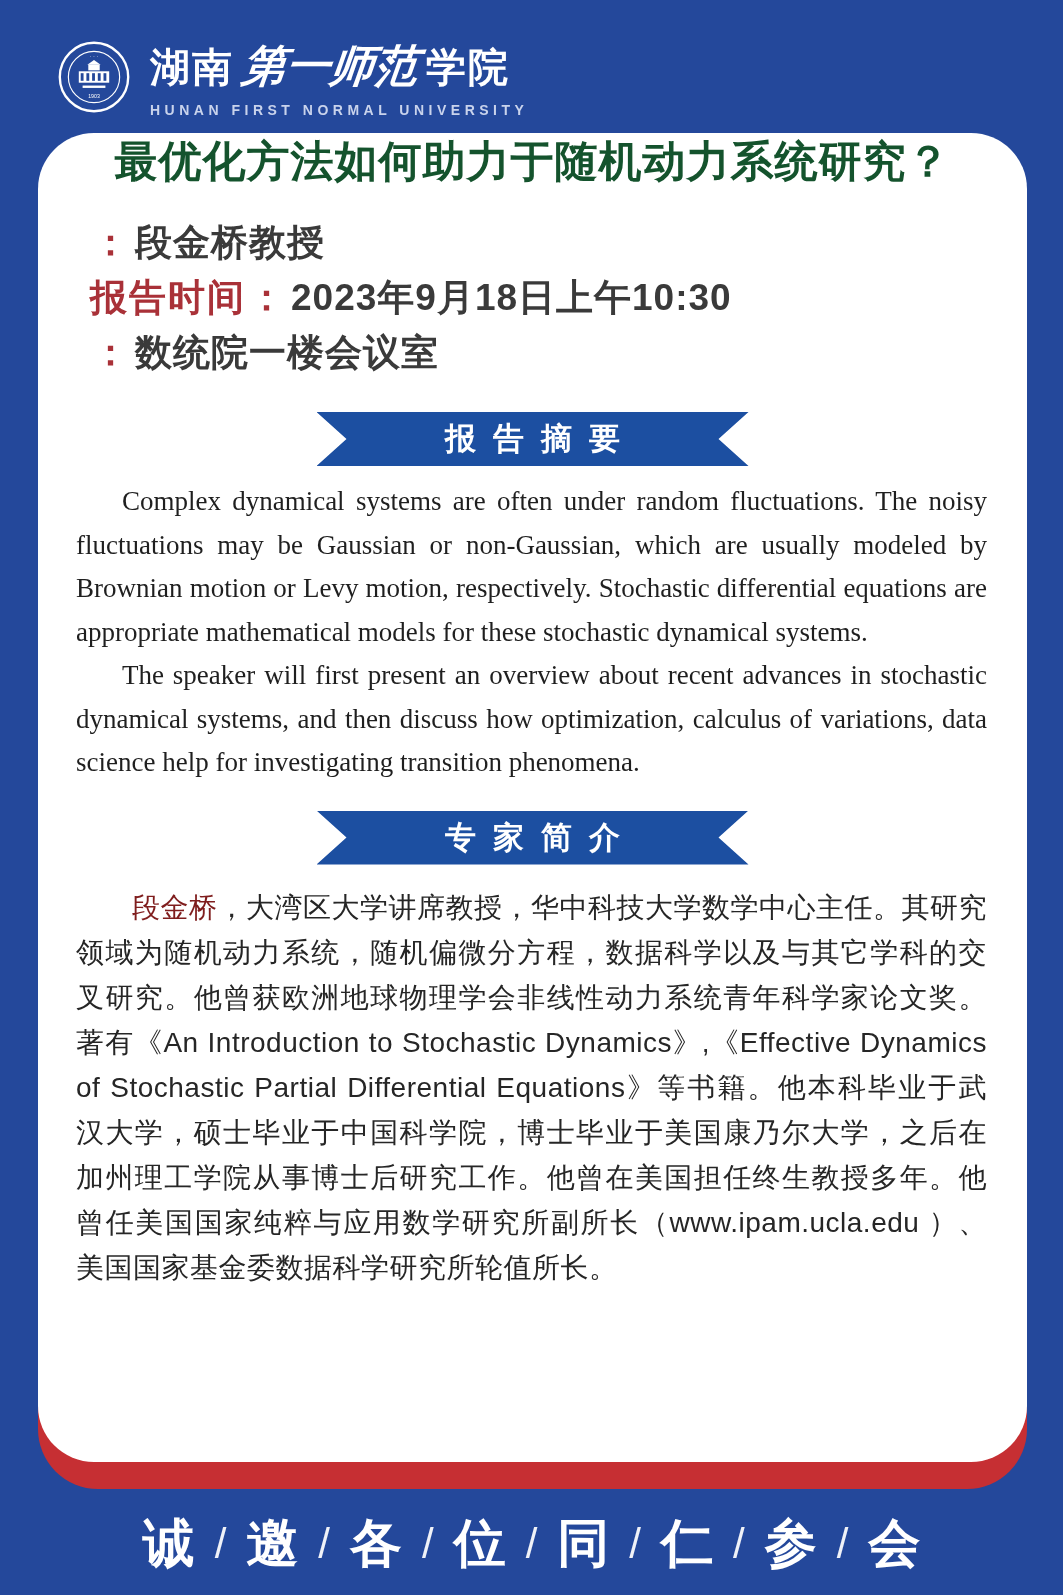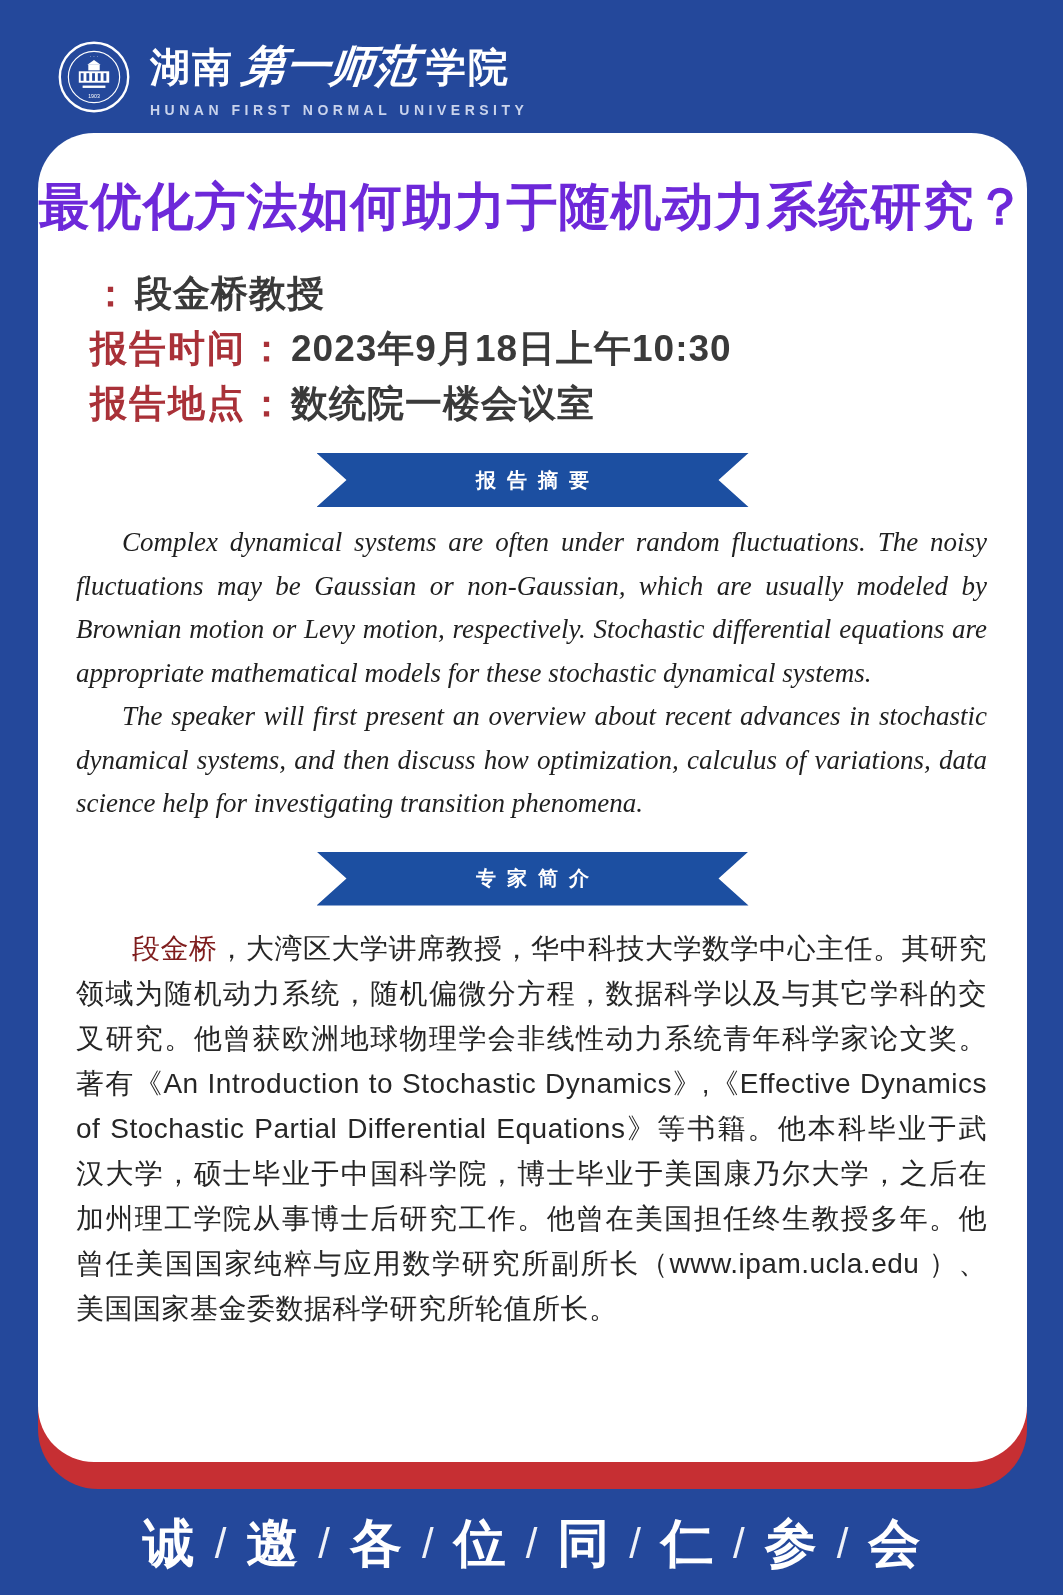--- a/index.html
+++ b/index.html
@@ -27,40 +27,40 @@
     background:#C62F33; border-radius:60px;
   }
   .card {
     position:absolute; inset:0;
     background:#ffffff; border-radius:56px;
     overflow:hidden; z-index:1;
   }
   .card-content { position:relative; z-index:2; }
 
   .title {
-    margin-top:40px; text-align:center;
-    color:#6d28d9; font-size:51px; font-weight:900; letter-spacing:1px;
+    text-align:center;
+    color:#14532d; font-size:43px; font-weight:900; letter-spacing:1px;
   }
 
   .info { margin:24px 0 0 52px; }
   .info-row { font-size:37px; font-weight:800; line-height:55px; display:flex; }
   .info-label { color:#A93138; letter-spacing:2px; }
   .info-colon { color:#A93138; margin:0 6px 0 2px; }
   .info-value { color:#3a3a3a; letter-spacing:1px; }
 
   .ribbon {
-    width:432px; height:54px; margin:22px auto 0;
+    width:432px; height:54px; margin:32px auto 0;
     background:#1C4FA1; color:#fff;
     display:flex; align-items:center; justify-content:center;
-    font-size:20px; font-weight:800; letter-spacing:0.55em; text-indent:0.55em;
+    font-size:31px; font-weight:800; letter-spacing:0.55em; text-indent:0.55em;
     clip-path:polygon(0 0, 100% 0, calc(100% - 30px) 50%, 100% 100%, 0 100%, 30px 50%);
   }
   .ribbon.second { margin-top:26px; }
 
-  .abstract { margin:14px 40px 16px 38px;font-style:italic; }
+  .abstract { margin:14px 40px 16px 38px; }
   .abstract p {
     font-family:"Liberation Serif","DejaVu Serif",serif;
     font-size:27px; line-height:43.5px; color:#1f1f1f;
     text-align:justify; text-indent:1.7em;
   }
 
   .bio { margin:20px 40px 0 38px; }
   .bio p {
     font-size:28px; line-height:45px; color:#262626;
     text-align:justify; text-indent:2em; letter-spacing:0.5px;
@@ -132,21 +132,20 @@
         <div class="info-row">
           <span class="info-colon">：</span>
           <span class="info-value">段金桥教授</span>
         </div>
         <div class="info-row">
           <span class="info-label">报告时间</span>
           <span class="info-colon">：</span>
           <span class="info-value">2023年9月18日上午10:30</span>
         </div>
         <div class="info-row">
-          <span class="info-label">报告地点</span>
           <span class="info-colon">：</span>
           <span class="info-value">数统院一楼会议室</span>
         </div>
       </div>
 
       <div class="ribbon">报告摘要</div>
 
       <div class="abstract">
         <p>Complex dynamical systems are often under random fluctuations. The noisy fluctuations may be Gaussian or non-Gaussian, which are usually modeled by Brownian motion or Levy motion, respectively.  Stochastic differential equations are appropriate mathematical models for these stochastic dynamical systems.</p>
         <p>The speaker will first present an overview about recent advances in stochastic dynamical systems, and then discuss how optimization, calculus of variations, data science help for investigating transition phenomena.</p>

